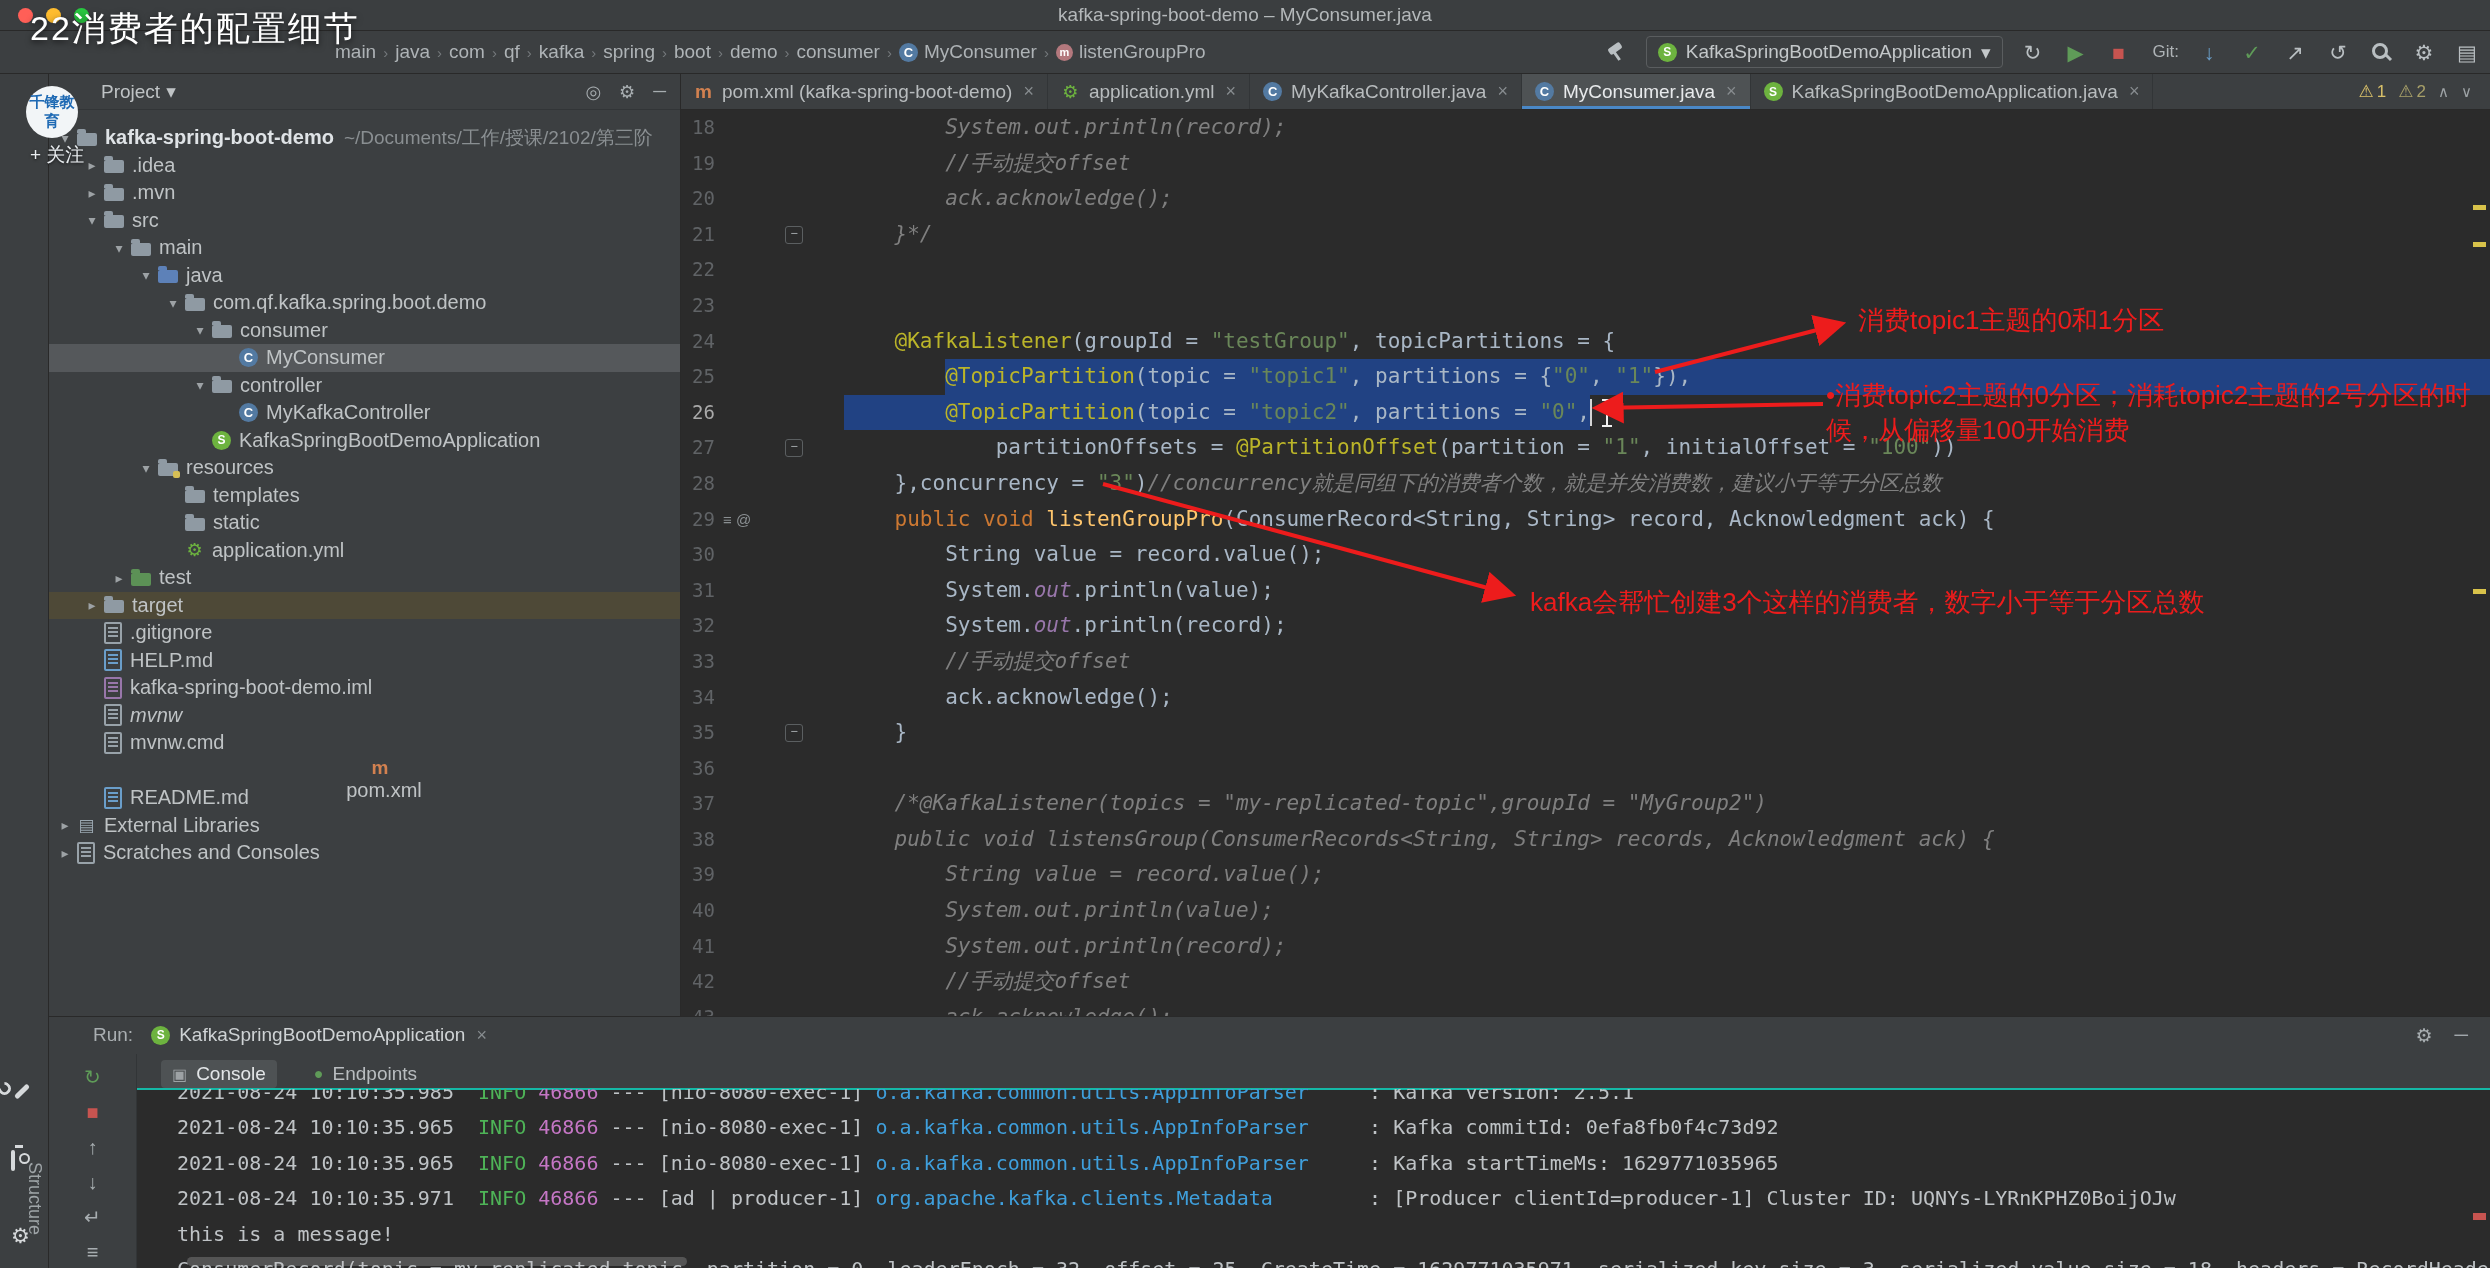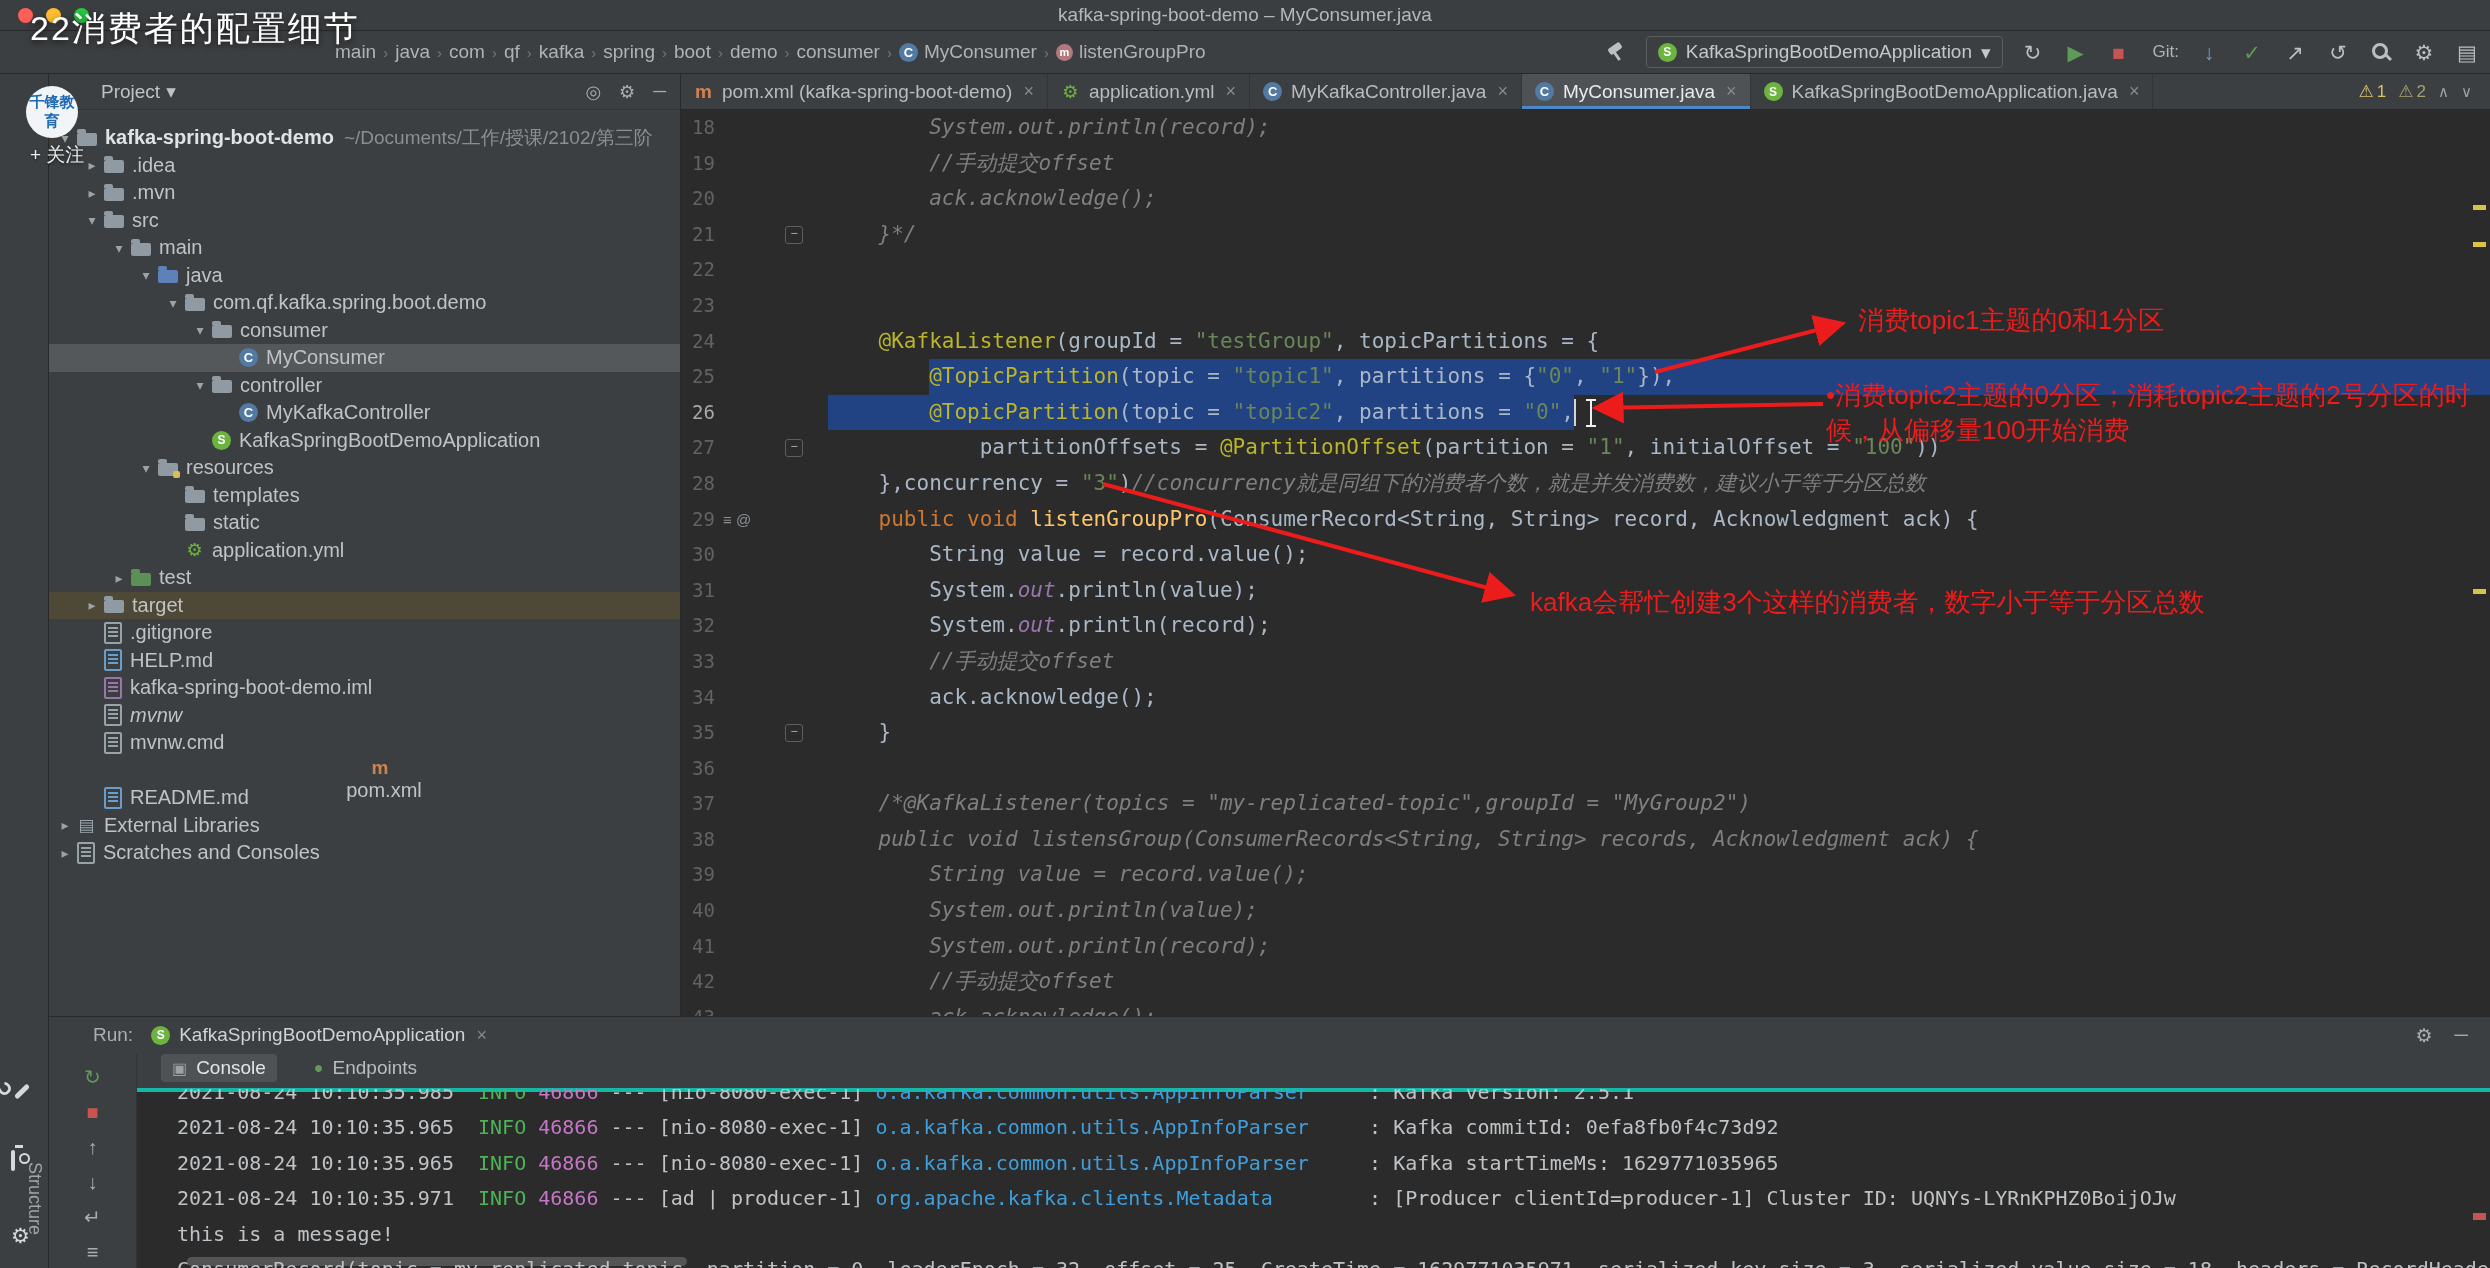--- a/index.html
+++ b/index.html
@@ -103,21 +103,21 @@
   .chev{color:#9da2a5;font-size:15px;}
 
   
   .editor{position:absolute;left:681px;top:110px;right:0;bottom:252px;background:#2b2b2b;overflow:hidden;}
   .eline{position:relative;height:35.6px;}
   .gut{position:absolute;left:0;top:0;width:145px;height:100%;font-family:"DejaVu Sans Mono",monospace;font-size:19px;color:#606366;}
   .num{position:absolute;left:0;top:0;width:34px;text-align:right;line-height:35.6px;}
   .num.cur{color:#a9a9a9;}
   .gi{position:absolute;top:0;line-height:35.6px;color:#8a8f92;font-size:15px;font-family:"Liberation Sans",sans-serif;}
   .foldm{position:absolute;left:104px;top:9px;width:16px;height:16px;border:1px solid #5b5f61;border-radius:3px;color:#9da2a5;font-size:12px;line-height:13px;text-align:center;}
-  .code{position:absolute;left:141px;right:0;top:0;height:100%;font-family:"DejaVu Sans Mono",monospace;
+  .code{position:absolute;left:157px;right:0;top:0;height:100%;font-family:"DejaVu Sans Mono",monospace;
         font-size:21px;line-height:35.6px;white-space:pre;color:#a9b7c6;padding-left:6px;}
   .ct{position:relative;z-index:1;}
   .tk-p{color:#a9b7c6}.tk-k{color:#cc7832}.tk-a{color:#bbb529}.tk-s{color:#6a8759}
   .tk-c{color:#7f7f7f;font-style:italic}.tk-m{color:#ffc66d}.tk-f{color:#9876aa;font-style:italic}
   .selbar{position:absolute;top:0;height:100%;background:#214283;z-index:0;}
   .caret{position:absolute;top:4px;height:27px;width:2px;background:#d4d4d4;z-index:2;}
   .ibeam{position:absolute;top:6px;width:2px;height:24px;background:#f0f0f0;z-index:3;}
   .ibeam::before,.ibeam::after{content:'';position:absolute;left:-4px;width:10px;height:2px;background:#f0f0f0;}
   .ibeam::before{top:-2px}.ibeam::after{bottom:-2px}
   .emark{position:absolute;right:4px;width:13px;height:5px;background:#d8c24a;z-index:5;}
@@ -126,21 +126,21 @@
   .runpanel{position:absolute;left:49px;right:0;top:1016px;bottom:0;background:#3c3f41;border-top:1px solid #292929;}
   .runhead{position:relative;height:36px;display:flex;align-items:center;}
   .runlabel{color:#a9aeb1;font-size:19px;margin-left:44px;}
   .runtab{display:flex;align-items:center;gap:9px;margin-left:18px;color:#cfd3d5;font-size:19px;}
   .runhead-ic{position:absolute;right:22px;display:flex;gap:22px;color:#a7adb0;font-size:19px;}
   .runbody{position:absolute;top:37px;left:0;right:0;bottom:0;background:#2b2b2b;}
   .runstrip{position:absolute;left:0;top:0;bottom:0;width:87px;background:#3c3f41;border-right:1px solid #323537;
             display:flex;flex-direction:column;align-items:center;padding-top:8px;gap:5px;}
   .rsi{width:30px;height:30px;display:flex;align-items:center;justify-content:center;color:#a7adb0;font-size:20px;}
   .console{position:absolute;left:88px;right:0;top:0;bottom:0;}
-  .ctabs{height:34px;display:flex;align-items:flex-start;gap:26px;padding-left:24px;border-bottom:4px solid #14b8a6;background:#3c3f41;}
+  .ctabs{height:34px;display:flex;align-items:flex-end;gap:26px;padding-left:24px;border-bottom:2px solid #14b8a6;background:#3c3f41;}
   .ctab{display:flex;align-items:center;gap:9px;color:#b9bdc0;font-size:19px;padding:3px 11px;border-radius:4px;}
   .ctab.active{background:#4e5254;color:#e3e6e8;}
   .ctab-ic{font-size:16px;color:#9da2a5}.ctab-ic.green{color:#6db33f}
   .logs{position:absolute;top:35px;left:0;right:0;bottom:0;overflow:hidden;font-family:"DejaVu Sans Mono",monospace;font-size:20px;white-space:pre;}
   .logrow{position:absolute;left:40px;line-height:35.5px;}
   .lg-w{color:#bfc3c6}.lg-g{color:#4eb357}.lg-m{color:#c576c5}.lg-b{color:#3f9fdc}
   .cmark{position:absolute;right:4px;top:124px;width:13px;height:7px;background:#c75450;z-index:5;}
   .hthumb{position:absolute;left:50px;bottom:2px;width:500px;height:9px;background:rgba(190,190,190,0.28);border-radius:5px;z-index:6;}
 
   

